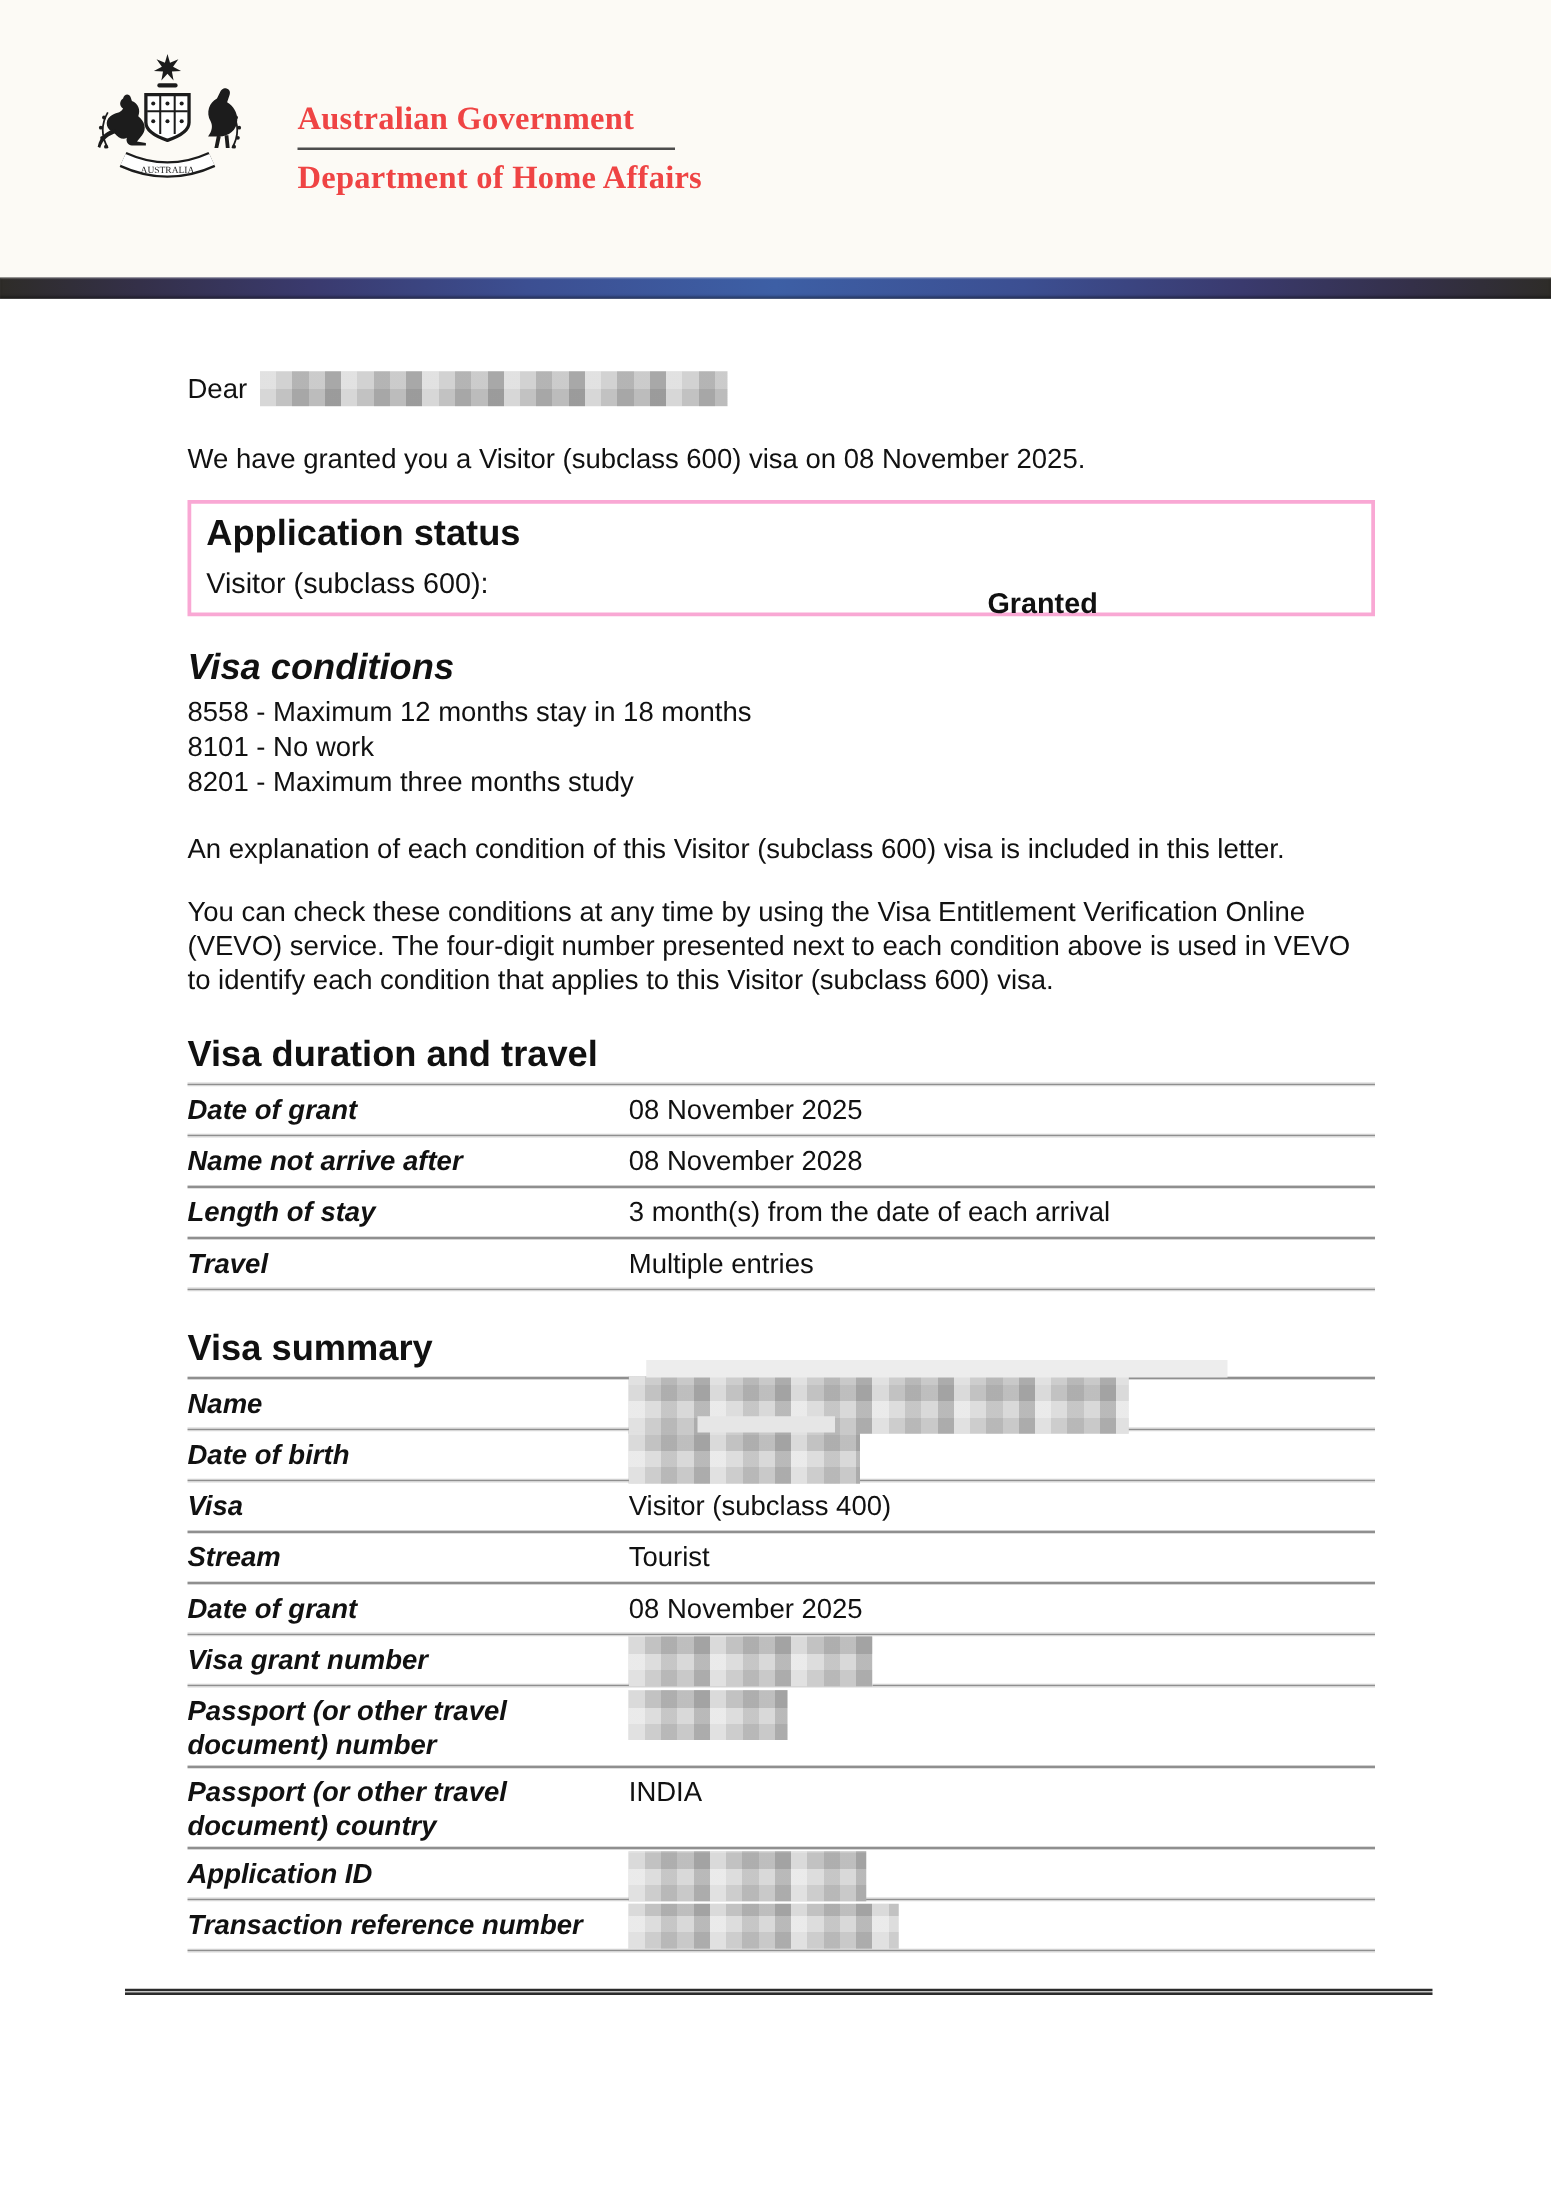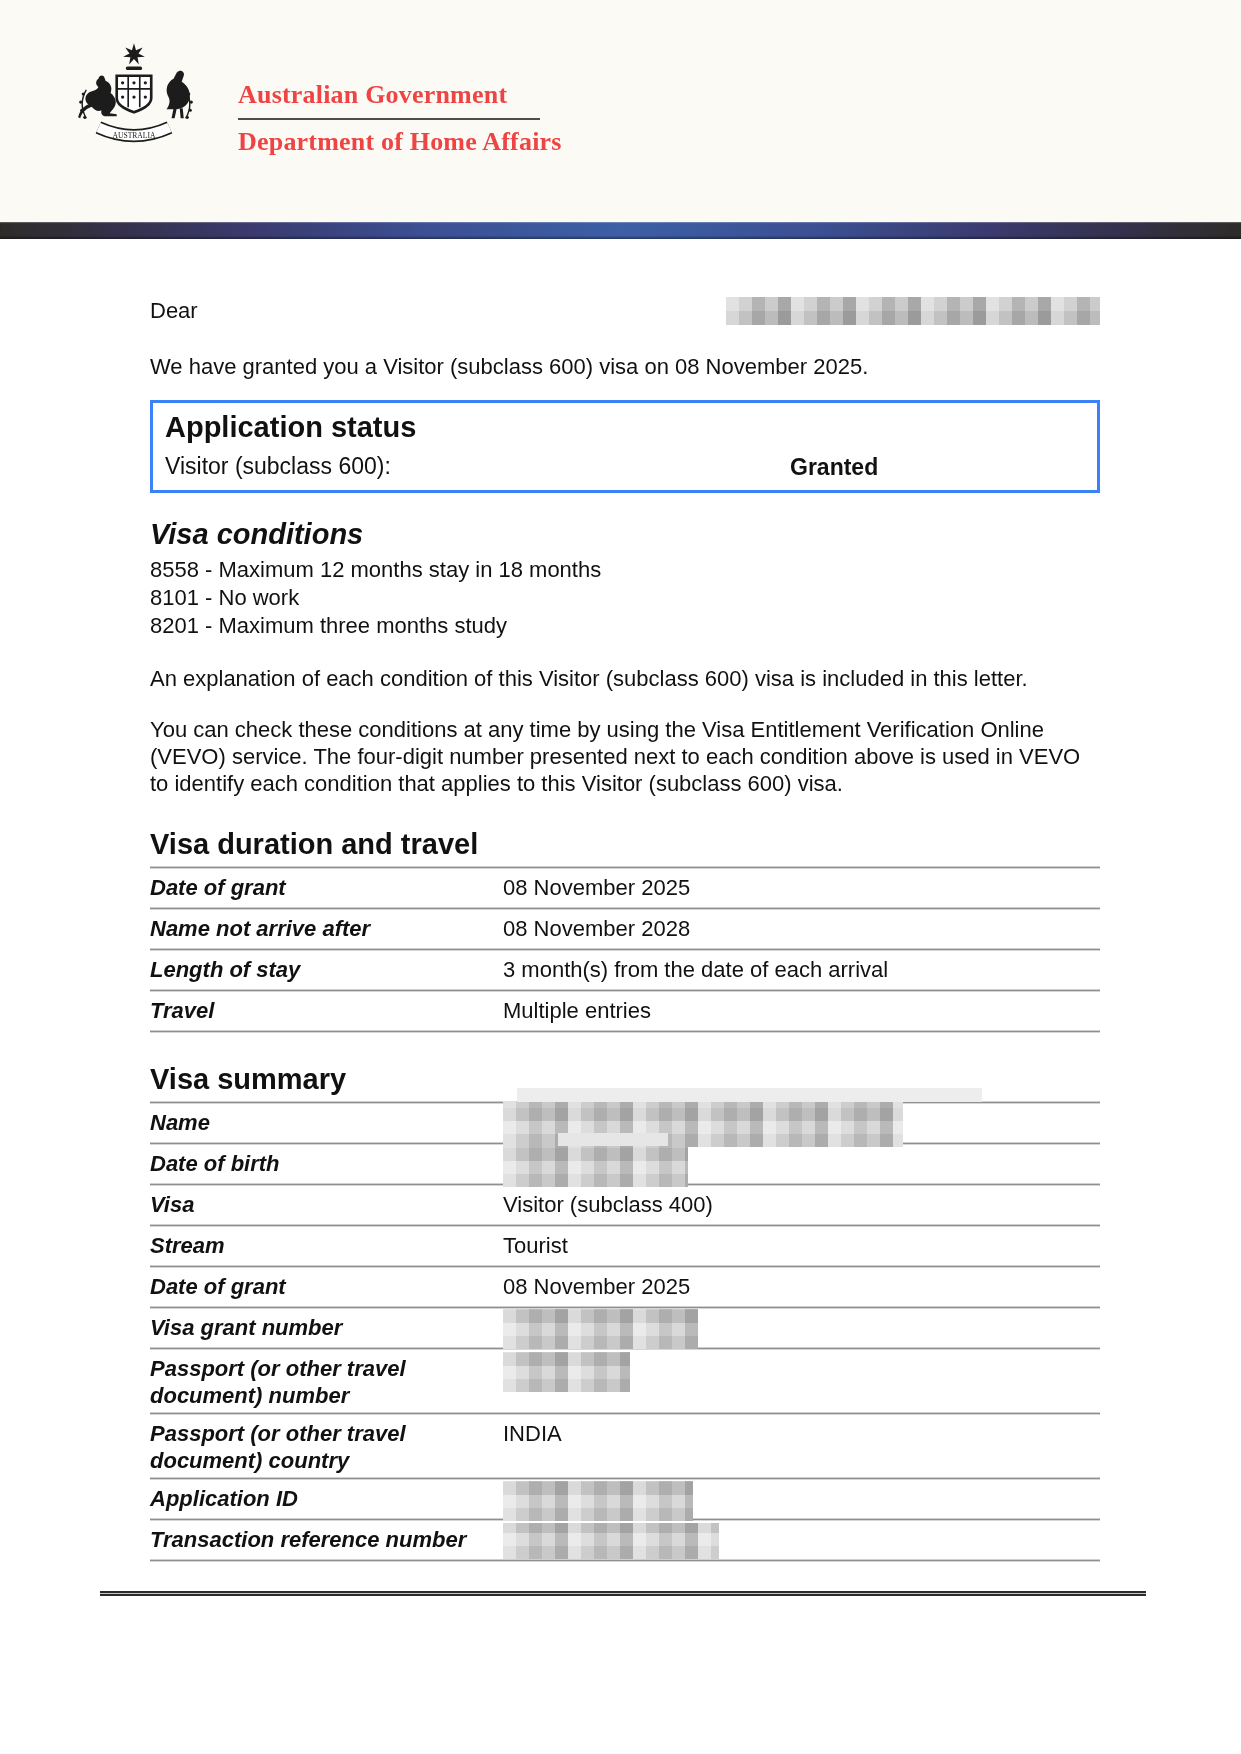--- a/index.html
+++ b/index.html
@@ -18,41 +18,41 @@
   .gov-line2 { font-size:26px; font-weight:bold; letter-spacing:0.2px; }
   .gradient-bar {
     position:absolute; top:222px; left:0; width:100%; height:17px;
     background:linear-gradient(90deg,
       #2e2c28 0%, #343049 9%, #3a3a6e 20%, #3c4f92 34%,
       #3d5fa5 50%, #3c4f92 66%, #3a3a6e 80%, #343049 91%, #2e2c28 100%);
     box-shadow: inset 0 -2px 2px rgba(0,0,0,0.35), inset 0 1px 1px rgba(255,255,255,0.25);
   }
   
   .content { position:absolute; left:150px; top:239px; width:950px; font-size:22px; }
-  .salutation { margin-top:57px; height:30px; display:flex; align-items:center;justify-content:space-between; }
+  .salutation { margin-top:57px; height:30px; display:flex; align-items:center; }
   .intro { margin-top:28px; line-height:26px; }
   
   .redacted {
     background:
       repeating-linear-gradient(90deg, rgba(255,255,255,0.40) 0 13px, rgba(0,0,0,0) 13px 26px,
         rgba(0,0,0,0.10) 26px 39px, rgba(0,0,0,0.02) 39px 52px, rgba(0,0,0,0.16) 52px 65px),
       repeating-linear-gradient(0deg, #cdcdcd 0 13px, #dddddd 13px 26px, #c2c2c2 26px 39px);
   }
   .redacted--dear {
     width:374px; height:28px; margin-left:10px;
     background:
       repeating-linear-gradient(90deg, rgba(255,255,255,0.35) 0 13px, rgba(0,0,0,0) 13px 26px,
         rgba(0,0,0,0.14) 26px 39px, rgba(0,0,0,0.03) 39px 52px, rgba(0,0,0,0.20) 52px 65px),
       repeating-linear-gradient(0deg, #c2c2c2 0 14px, #d2d2d2 14px 28px);
   }
   
-  .status-box { margin-top:20px; border:3px solid #3b82f6; padding:7px 12px 9px; }
+  .status-box { margin-top:20px; border:3px solid #f9a8d4; padding:7px 12px 9px; }
   .status-title { font-size:29px; font-weight:bold; line-height:34px; }
   .status-row { position:relative; margin-top:7px; font-size:23px; line-height:30px; }
-  .status-value { position:absolute; left:625px; top:1px; font-weight:bold; }
+  .status-value { position:absolute; left:625px; top:16px; font-weight:bold; }
   
   .sec-title { font-size:29px; font-weight:bold; line-height:32px; margin:0; }
   .mt-cond { margin-top:25px;font-style:italic; }
   .cond-list { margin-top:6px; line-height:28px; }
   .expl { margin-top:25px; line-height:27px; }
   .vevo { margin-top:24px; line-height:27px; }
   .mt-dur { margin-top:32px; line-height:31px; }
   .mt-sum { margin-top:31px; line-height:31px; }
   .dtable2 { margin-top:6px; }
   .rule { height:3px; background:#8f8f8f; border-top:1px solid #cfcfcf; border-bottom:1px solid #cfcfcf; box-sizing:border-box; background-clip:content-box; }

